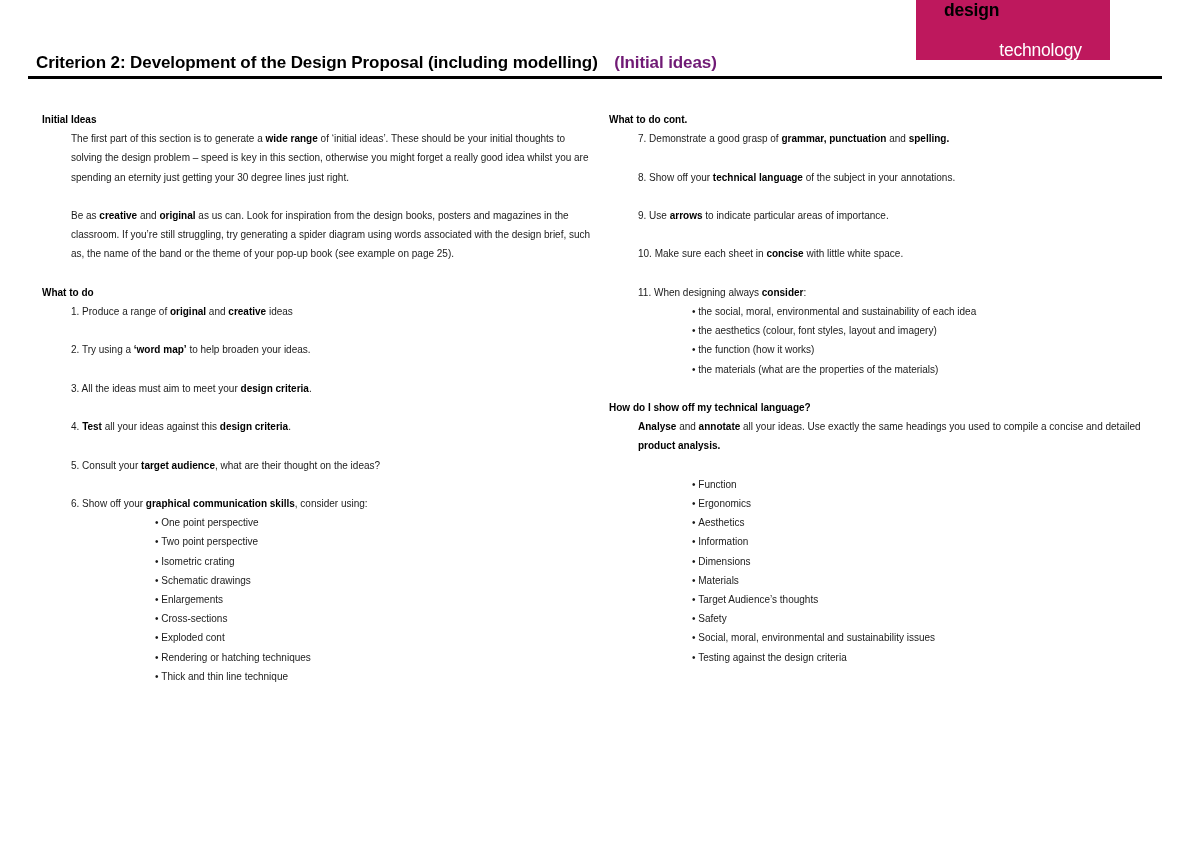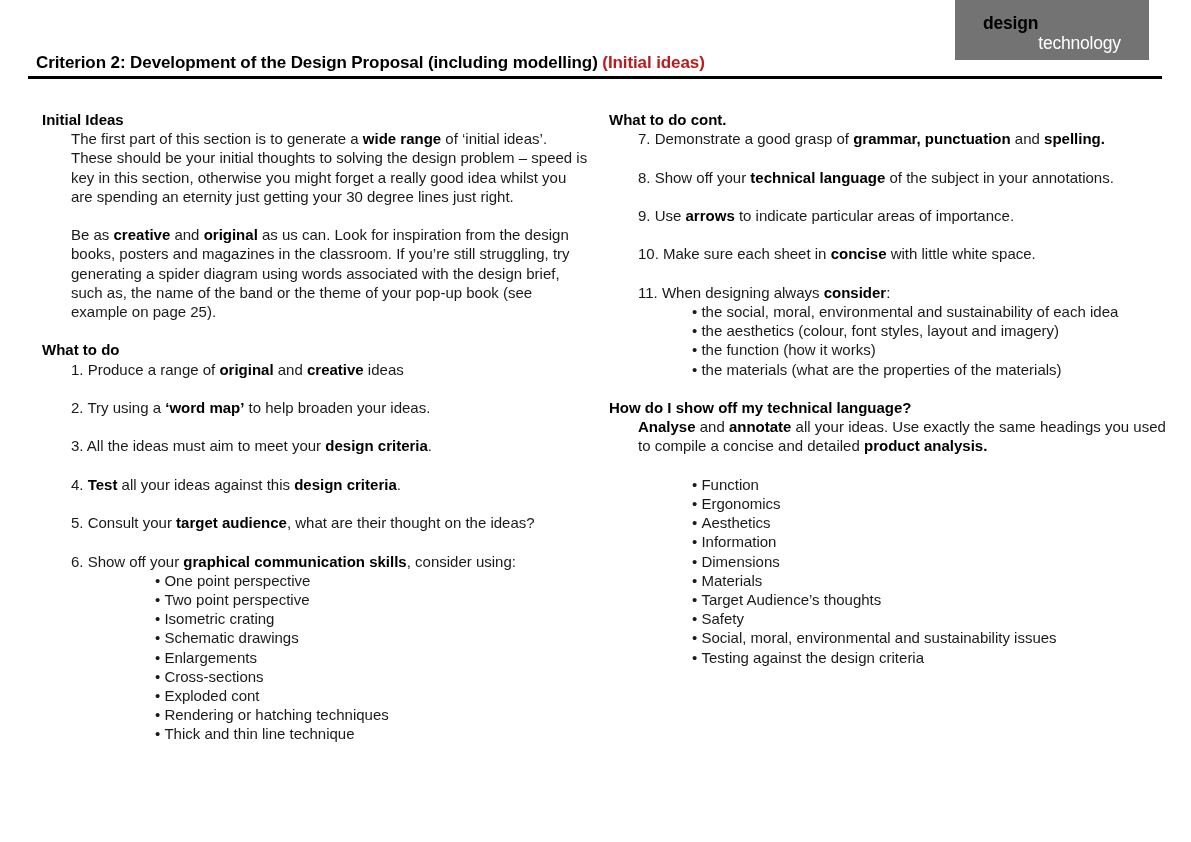--- a/index.html
+++ b/index.html
@@ -1,39 +1,39 @@
 <!DOCTYPE html>
 <html><head>
   <meta charset="utf-8">
   <style>
     html, body { margin: 0; padding: 0; background: #ffffff; }
     body {
       width: 1191px; height: 842px; position: relative; overflow: hidden;
       font-family: "Liberation Sans", sans-serif; color: #1a1a1a;
     }
     .banner {
-      position: absolute; left: 955px; top: 0; width: 194px; height: 60px;
-      background: #737373; color: #ffffff;
-      display: flex; align-items: center; justify-content: center;
+      position: absolute; left: 916px; top: 0; width: 194px; height: 60px;
+      background: #be185d; color: #ffffff;
+      display: flex; align-items: flex-start; justify-content: center;
       padding-bottom: 13px; box-sizing: border-box;
       font-size: 17.5px; letter-spacing: -0.2px;
     }
     .banner b { font-weight: bold; }
     .banner span.light { font-weight: normal; margin-top: 40px; }
     .title {
       position: absolute; left: 36px; top: 53px;
       font-size: 17px; font-weight: bold; color: #000; white-space: nowrap;
       letter-spacing: -0.1px;
     }
-    .title .accent { color: #b91c1c; }
+    .title .accent { color: #701a75; margin-left: 12px; }
     .rule {
       position: absolute; left: 28px; top: 76px; width: 1134px; height: 3px;
       background: #000;
     }
-    .col { position: absolute; top: 110px; font-size: 15px; line-height: 19.2px; }
+    .col { position: absolute; top: 110px; font-size: 10px; line-height: 19.2px; }
     .col.left { left: 42px; width: 550px; }
     .col.right { left: 609px; width: 570px; }
     .h { font-weight: bold; color: #000; }
     .ind1 { padding-left: 29px; }
     .ind2 { padding-left: 83px; }
     .ind3 { padding-left: 113px; }
     .p { margin: 0; }
     .gap { height: 19.2px; }
     b { font-weight: bold; color: #000; }
     .bullet::before { content: "\2022\00a0"; }

